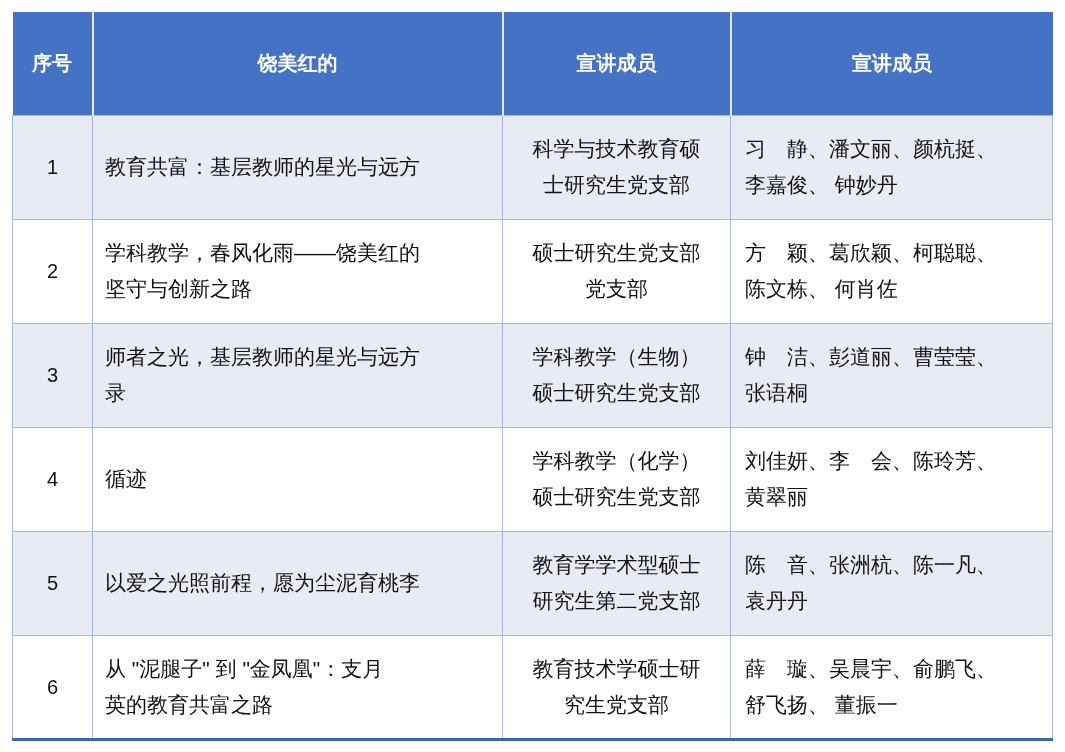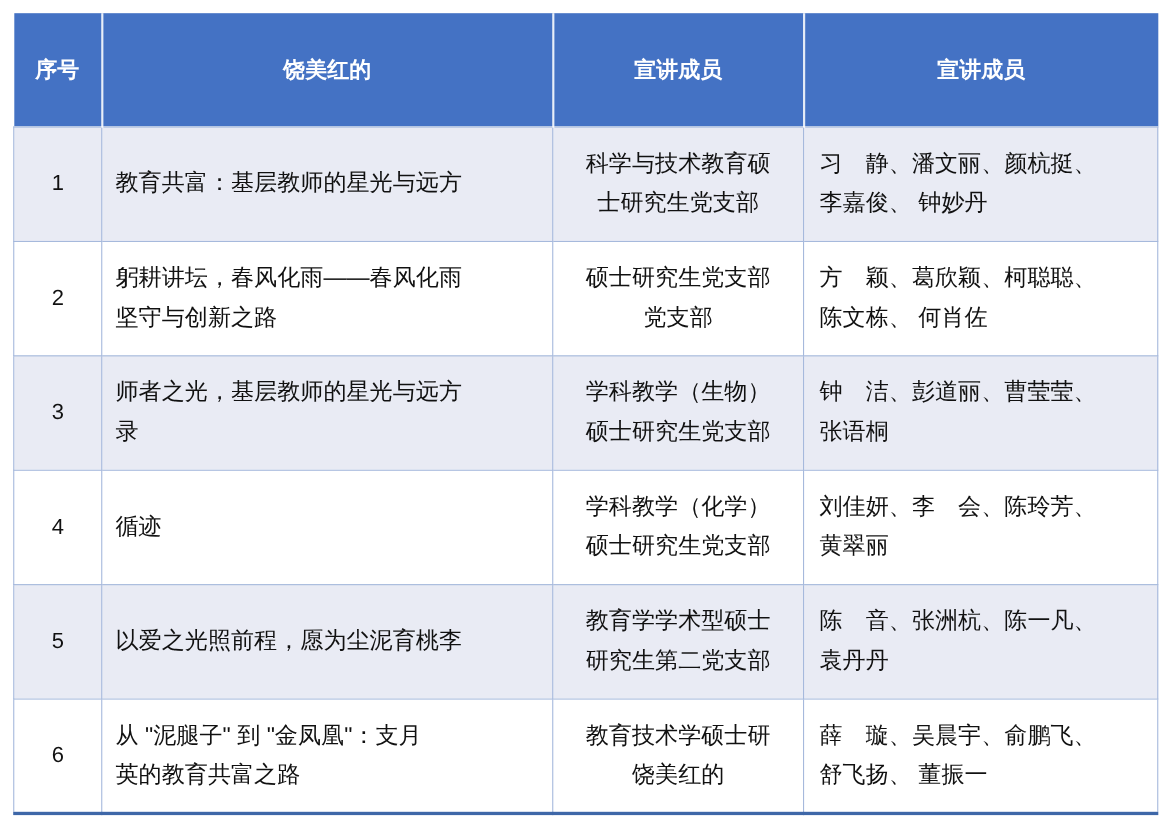--- a/index.html
+++ b/index.html
@@ -97,21 +97,21 @@
       <tr>
         <td class="cell-index">1</td>
         <td class="cell-title preline">教育共富：基层教师的星光与远方</td>
         <td class="cell-branch preline">科学与技术教育硕
 士研究生党支部</td>
         <td class="cell-members preline">习　静、潘文丽、颜杭挺、
 李嘉俊、 钟妙丹</td>
       </tr>
       <tr>
         <td class="cell-index">2</td>
-        <td class="cell-title preline">躬耕讲坛，春风化雨——春风化雨
+        <td class="cell-title preline">学科教学，春风化雨——饶美红的
 坚守与创新之路</td>
         <td class="cell-branch preline">硕士研究生党支部
 党支部</td>
         <td class="cell-members preline">方　颖、葛欣颖、柯聪聪、
 陈文栋、 何肖佐</td>
       </tr>
       <tr>
         <td class="cell-index">3</td>
         <td class="cell-title preline">师者之光，基层教师的星光与远方
 录</td>
@@ -134,19 +134,19 @@
         <td class="cell-branch preline">教育学学术型硕士
 研究生第二党支部</td>
         <td class="cell-members preline">陈　音、张洲杭、陈一凡、
 袁丹丹</td>
       </tr>
       <tr>
         <td class="cell-index">6</td>
         <td class="cell-title preline">从 "泥腿子" 到 "金凤凰"：支月
 英的教育共富之路</td>
         <td class="cell-branch preline">教育技术学硕士研
-饶美红的</td>
+究生党支部</td>
         <td class="cell-members preline">薛　璇、吴晨宇、俞鹏飞、
 舒飞扬、 董振一</td>
       </tr>
     </tbody>
   </table>
 </div>
 
 </body></html>

